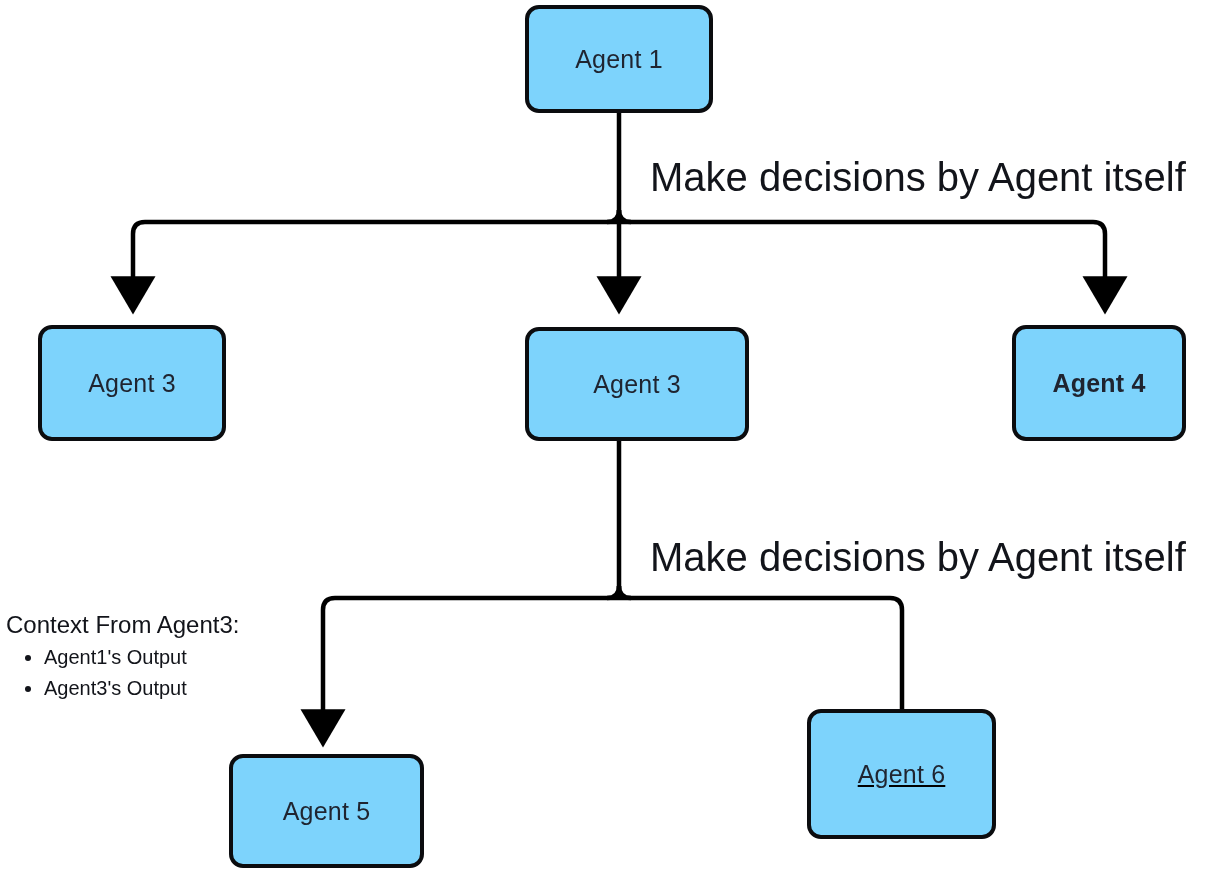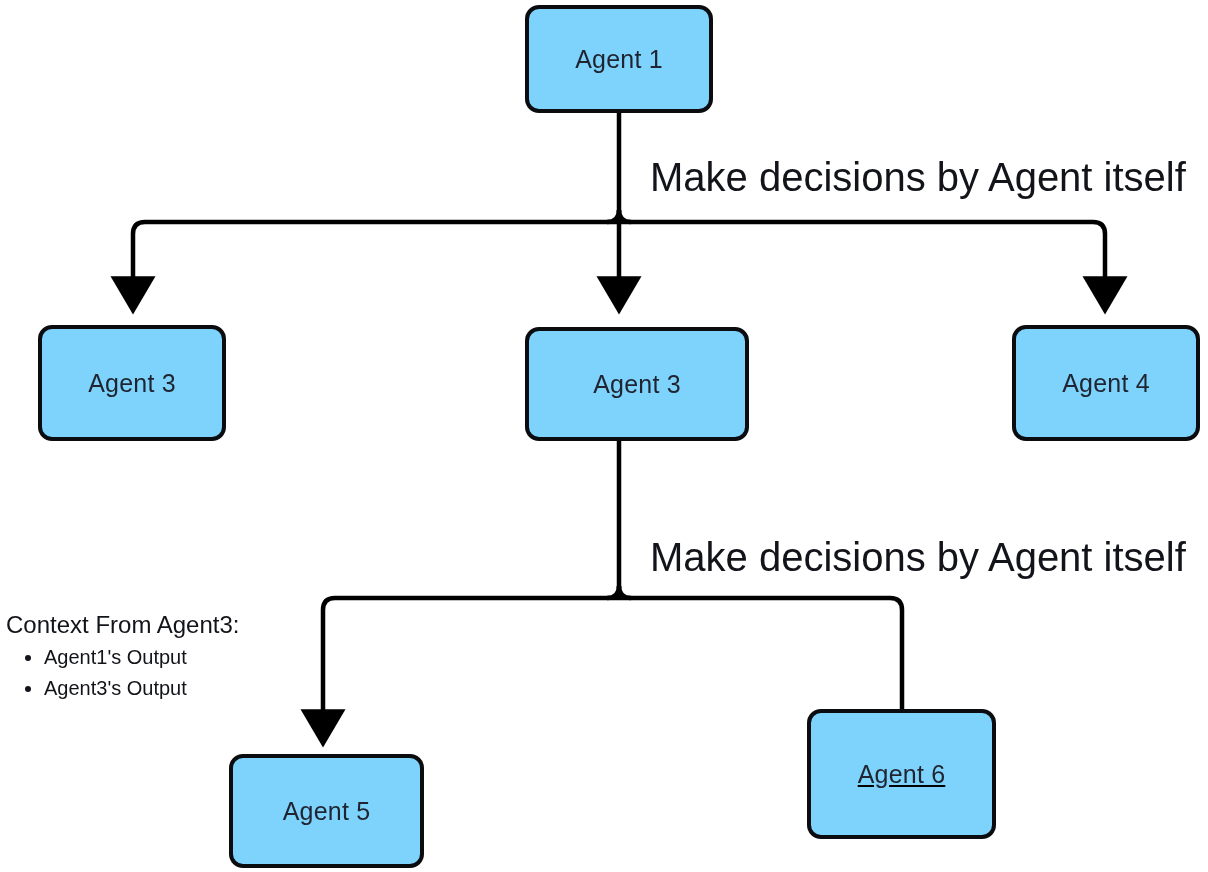--- a/index.html
+++ b/index.html
@@ -114,21 +114,21 @@
   </div>
 
   <div class="node" style="left:38px; top:325px; width:188px; height:116px;">
     <span class="node-label">Agent 3</span>
   </div>
 
   <div class="node" style="left:525px; top:327px; width:224px; height:114px;">
     <span class="node-label">Agent 3</span>
   </div>
 
-  <div class="node" style="left:1012px; top:325px; width:188px; height:116px;">
+  <div class="node" style="left:1012px; top:325px; width:174px; height:116px;font-weight:bold;">
     <span class="node-label">Agent 4</span>
   </div>
 
   <div class="node" style="left:229px; top:754px; width:195px; height:114px;">
     <span class="node-label">Agent 5</span>
   </div>
 
   <div class="node" style="left:807px; top:709px; width:189px; height:130px;text-decoration:underline;">
     <span class="node-label">Agent 6</span>
   </div>

